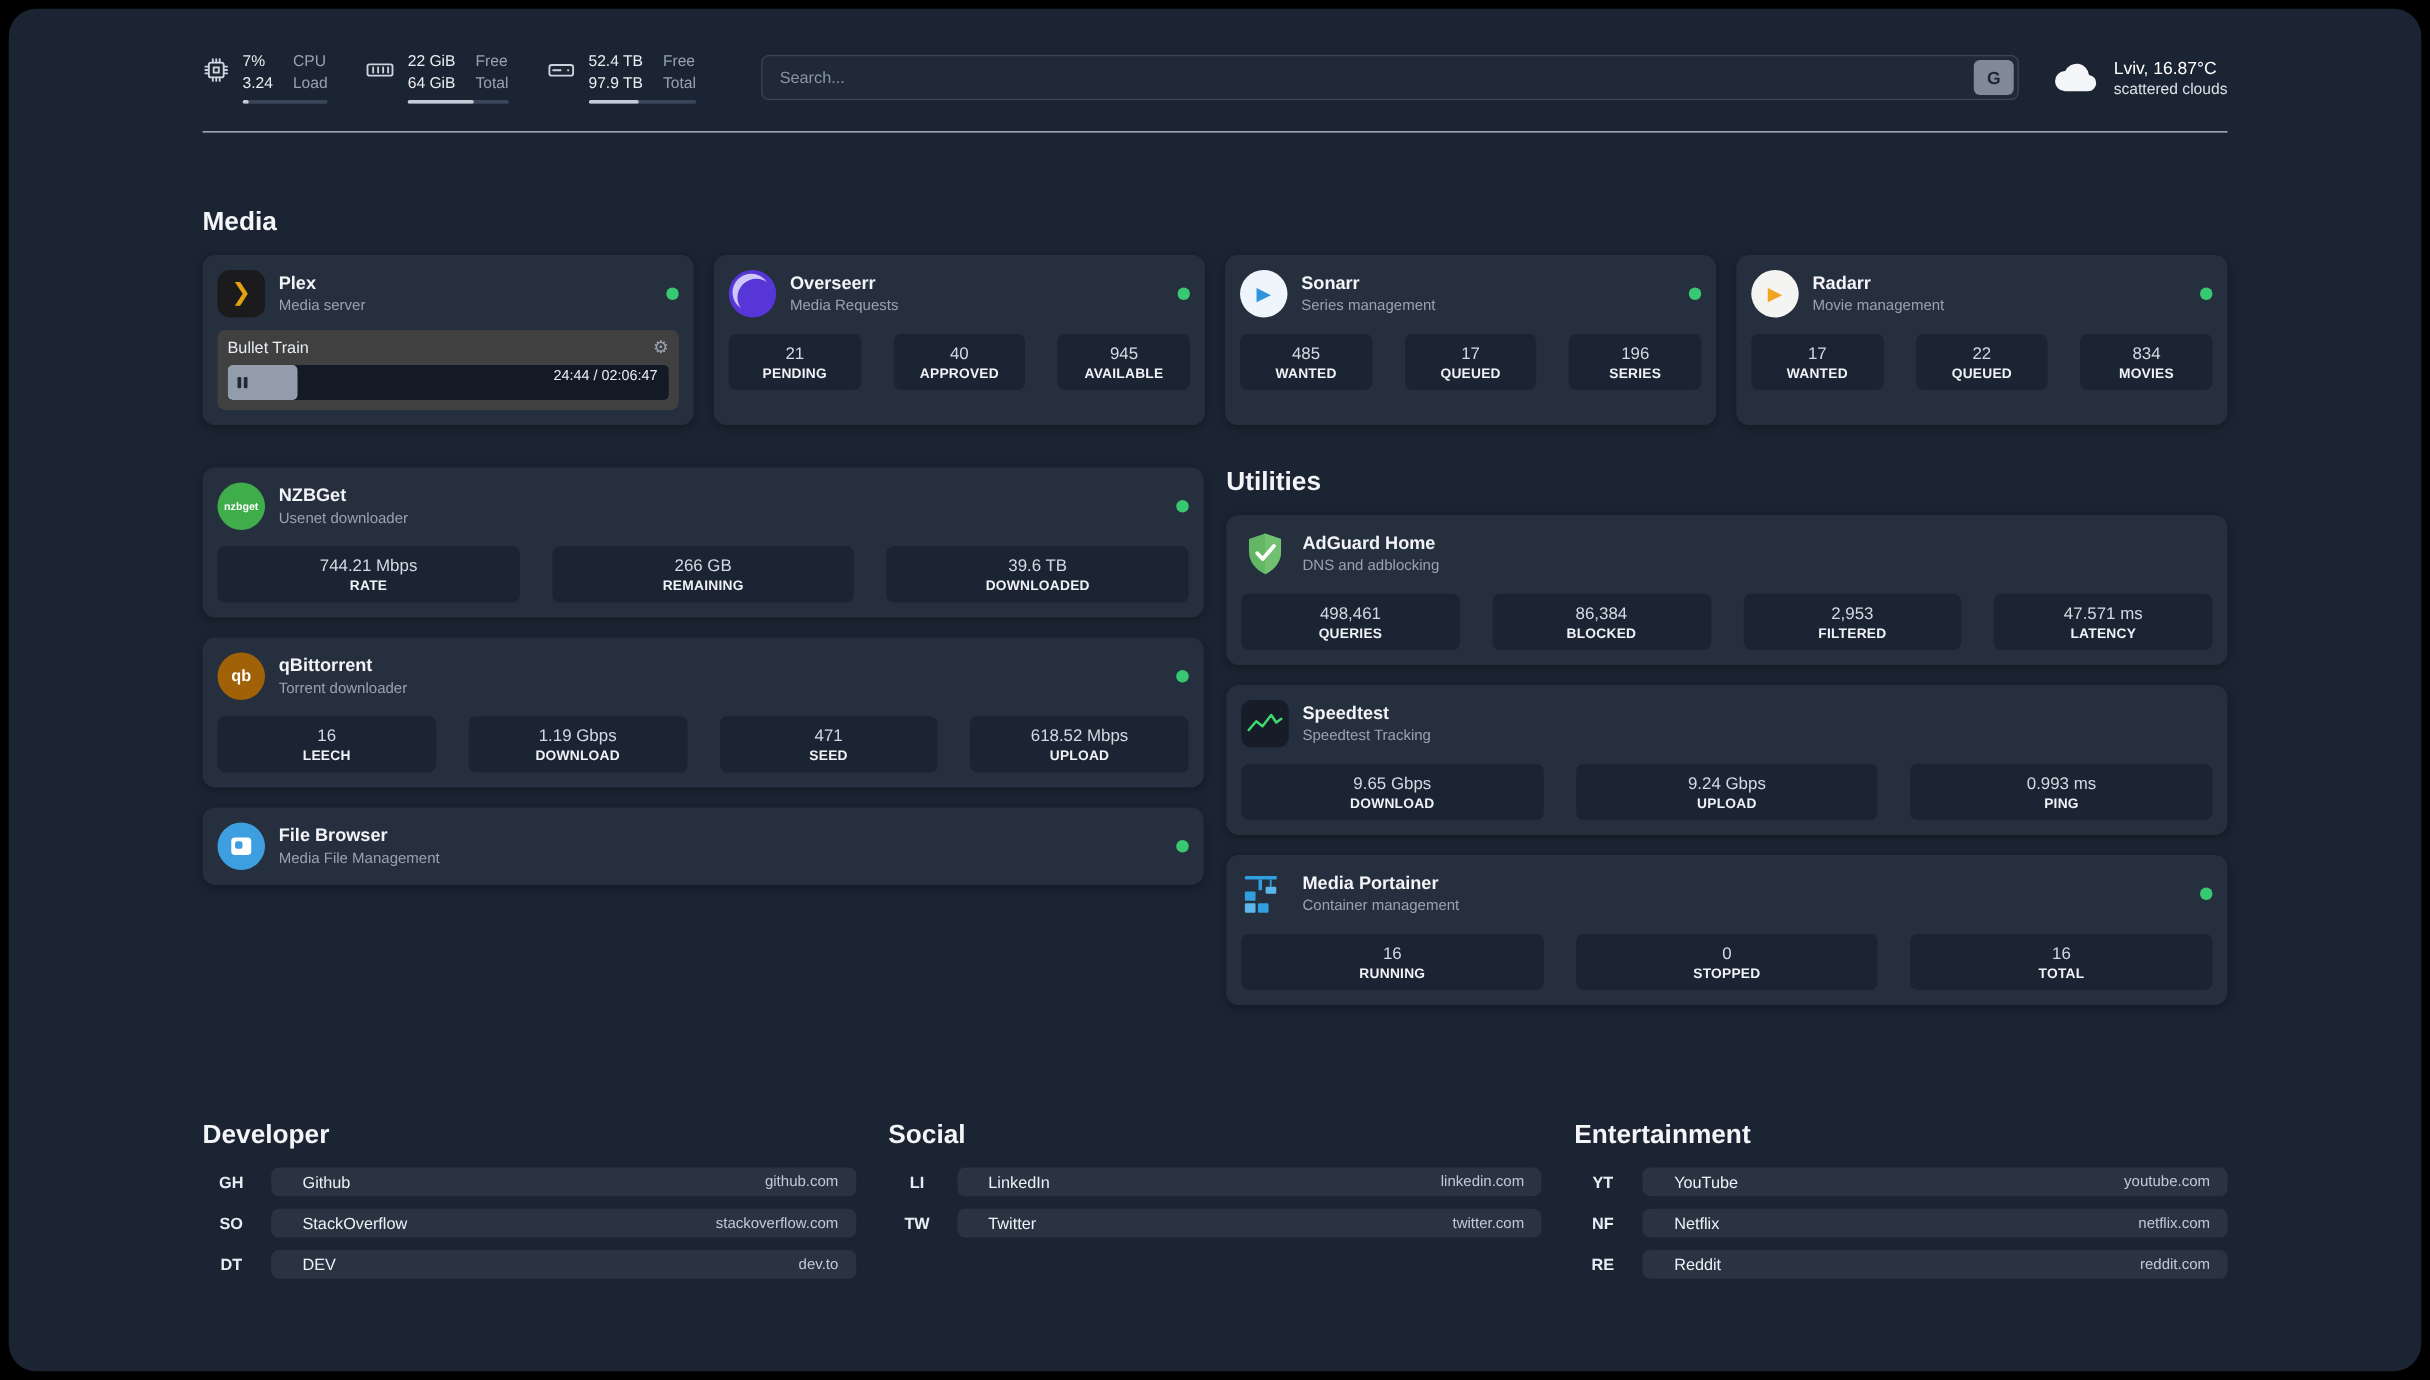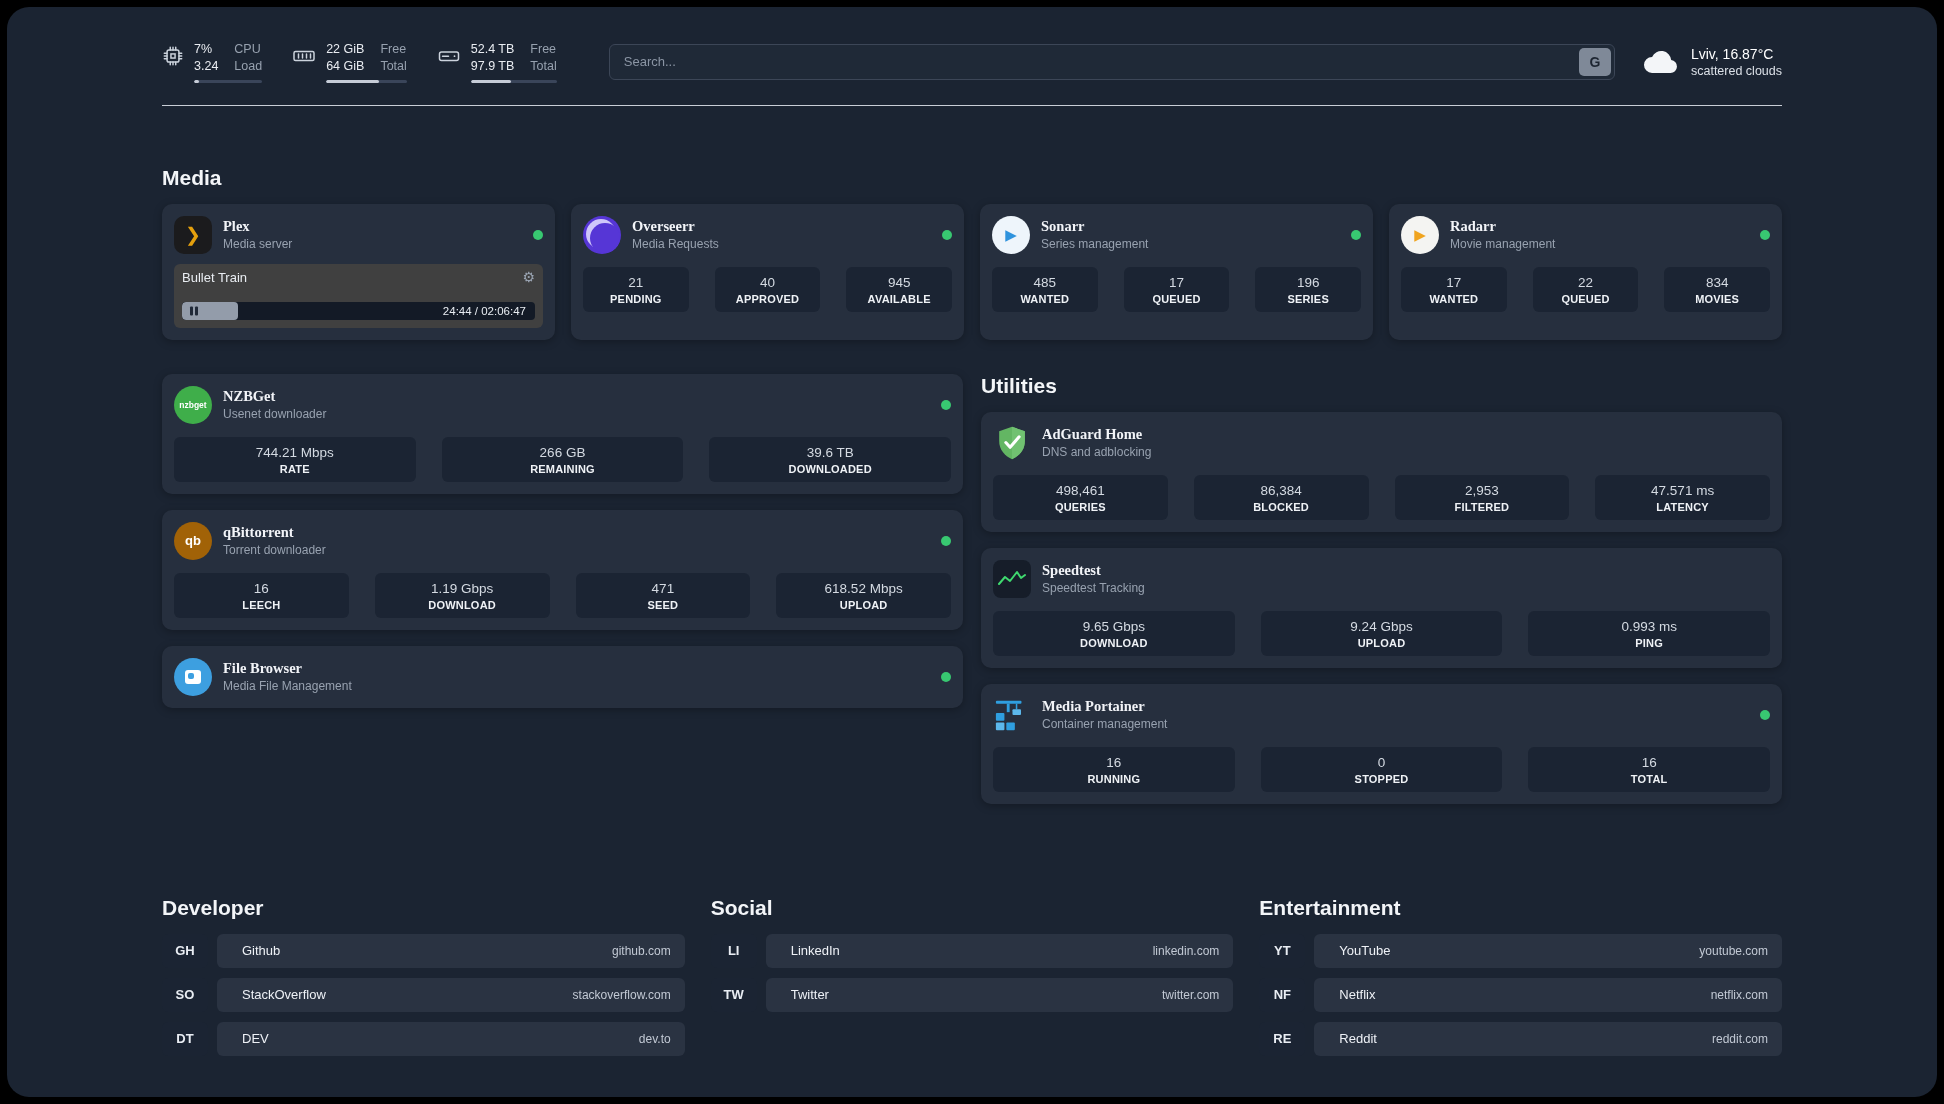--- a/index.html
+++ b/index.html
@@ -57,21 +57,21 @@
   .card {
     background:#262f3e; border-radius:10px; padding:12px;
     box-shadow:0 2px 8px rgba(0,0,0,.28); cursor:pointer;
   }
   .svc-head { display:flex; align-items:center; gap:11px; }
   .svc-icon {
     width:38px; height:38px; border-radius:50%; flex:none;
     display:flex; align-items:center; justify-content:center; position:relative;
   }
   .svc-meta { min-width:0; }
-  .svc-title { color:#f2f4f8; font-size:14.5px; font-weight:600; white-space:nowrap;font-family:Liberation Serif, serif; }
+  .svc-title { color:#f2f4f8; font-size:14.5px; font-weight:600; white-space:nowrap; }
   .svc-sub { color:#98a2b0; font-size:12px; margin-top:2px; white-space:nowrap; }
   .dot { width:10px; height:10px; border-radius:50%; background:#38c871; margin-left:auto; flex:none; }
 
   .stats { display:flex; gap:26px; margin-top:13px; }
   .stat { flex:1; background:#1b2433; border-radius:6px; padding:8px 4px 7px; text-align:center; }
   .stat-v { color:#d4dae2; font-size:13.5px; white-space:nowrap; }
   .stat-l { color:#eff2f6; font-size:11px; font-weight:700; margin-top:3px; letter-spacing:.2px; }
 
   
   .icon-plex { background:#1b1b1d; border-radius:10px; color:#e5a00d; font-size:19px; font-weight:800; }
@@ -86,29 +86,29 @@
   .fb-inner { width:16px; height:14px; background:#fff; border-radius:3px; position:relative; }
   .fb-inner::after { content:""; position:absolute; left:3px; top:3px; width:6px; height:6px; background:#3d9fe0; border-radius:2px; }
   .icon-adguard, .icon-portainer { background:transparent; border-radius:0; }
   .icon-speedtest { background:#161d29; border-radius:8px; }
 
   
   .player { margin-top:10px; background:#404040; border-radius:6px; padding:6px 8px 8px; }
   .player-top { display:flex; align-items:center; justify-content:space-between; }
   .np-title { color:#e9edf2; font-size:13px; }
   .gear { color:#9aa4b2; font-size:14px; cursor:pointer; line-height:1; }
-  .player-bar { position:relative; margin-top:17px; height:18px; background:#131a26; border-radius:4px; overflow:hidden; }
+  .player-bar { position:relative; margin-top:7px; height:28px; background:#131a26; border-radius:4px; overflow:hidden; }
   .player-fill { position:absolute; left:0; top:0; bottom:0; background:#939caa; border-radius:4px; }
   .pause { position:absolute; left:8px; top:50%; transform:translateY(-50%); display:flex; gap:2.5px; cursor:pointer; }
   .pause i { width:2.5px; height:9px; background:#202938; display:block; border-radius:1px; }
   .ptime { position:absolute; right:9px; top:0; line-height:18px; color:#e9edf2; font-size:11.5px; }
 
   
   .bottom-grid { display:grid; grid-template-columns:1fr 1fr 1fr; column-gap:26px; margin-top:76px; }
-  .bm-item { display:flex; gap:9px; margin-bottom:10px; height:34px; }
+  .bm-item { display:flex; gap:9px; margin-bottom:10px; height:23px; }
   .bm-abbr {
     width:46px; background:#1b2433; border-radius:6px; color:#e9edf3;
     font-size:13px; font-weight:600; display:flex; align-items:center; justify-content:center;
     cursor:pointer; flex:none;
   }
   .bm-bar {
     flex:1; background:#2a3342; border-radius:6px; display:flex; align-items:center;
     justify-content:space-between; padding:0 14px; cursor:pointer;
   }
   .bm-name { color:#eef1f6; font-size:13px;margin-left:11px; }

